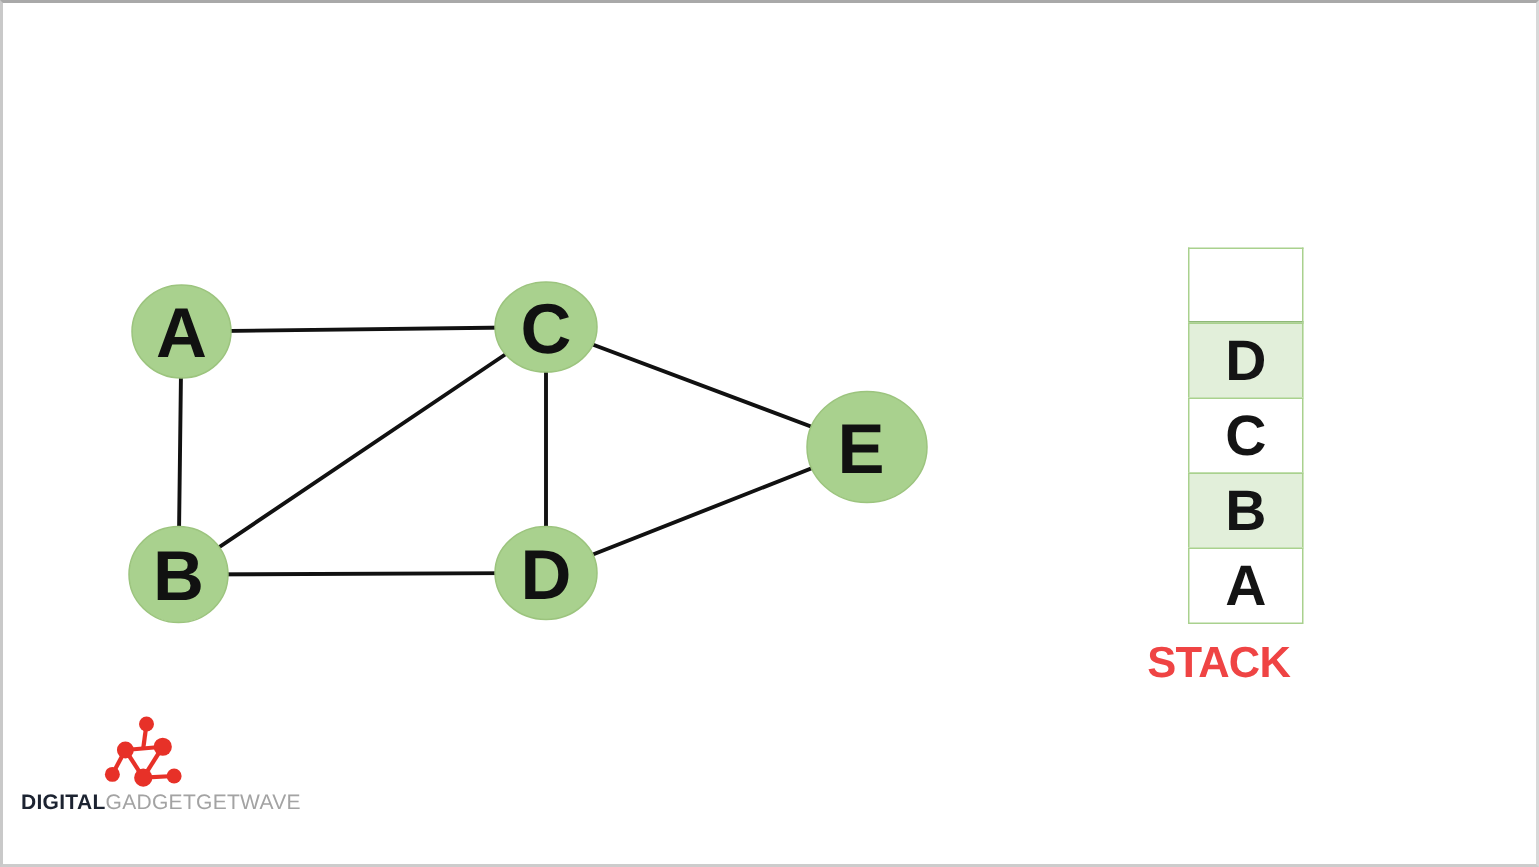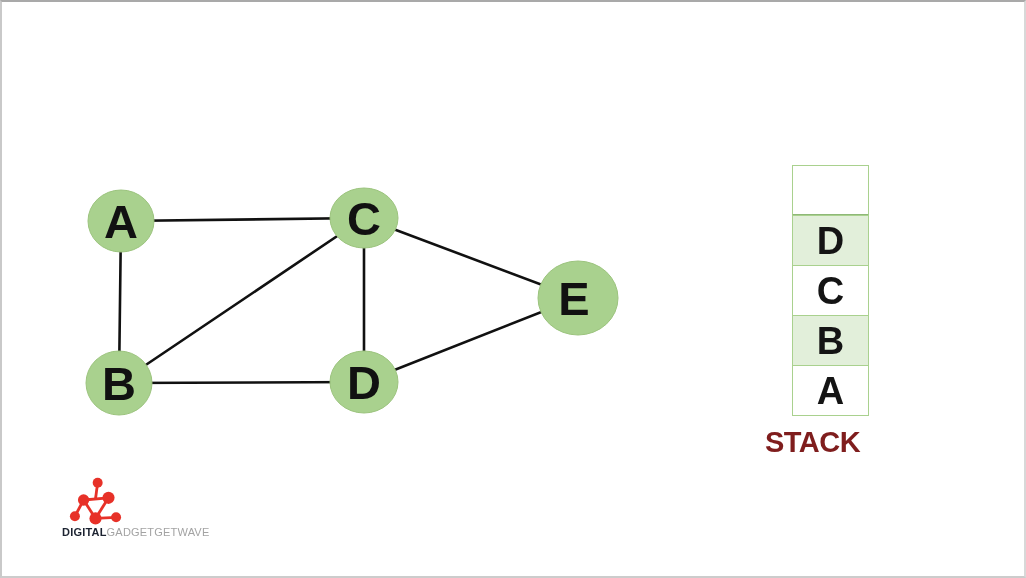--- a/index.html
+++ b/index.html
@@ -74,44 +74,43 @@
   .stack-cell.divider-below { border-bottom: 2px solid #8fb878; }
   .stack-caption {
     position: absolute;
     left: 760px;
     top: 424px;
     width: 101px;
     text-align: center;
     font-weight: 700;
     font-size: 29px;
     letter-spacing: -0.5px;
-    color: #7f1d1d;
+    color: #ef4444;
   }
 
   
   .logo-icon {
     position: absolute;
     left: 66px;
     top: 472px;
     width: 55px;
     height: 52px;
   }
   .logo-icon line {
     stroke: #e73128;
     stroke-width: 2.6;
   }
   .logo-icon circle { fill: #e73128; }
   .logo-text {
     position: absolute;
     left: 12px;
     top: 524px;
-    font-size: 11px;
+    font-size: 14px;
     letter-spacing: 0.2px;
     white-space: nowrap;
-    margin-left: 48px;
   }
   .logo-text .bold { font-weight: 700; color: #1c2331; }
   .logo-text .light { font-weight: 400; color: #a3a3a3; }
 </style>
 </head>
 <body>
 
 <div class="page">
 
   <svg class="graph-svg" viewBox="0 0 1026 578">

